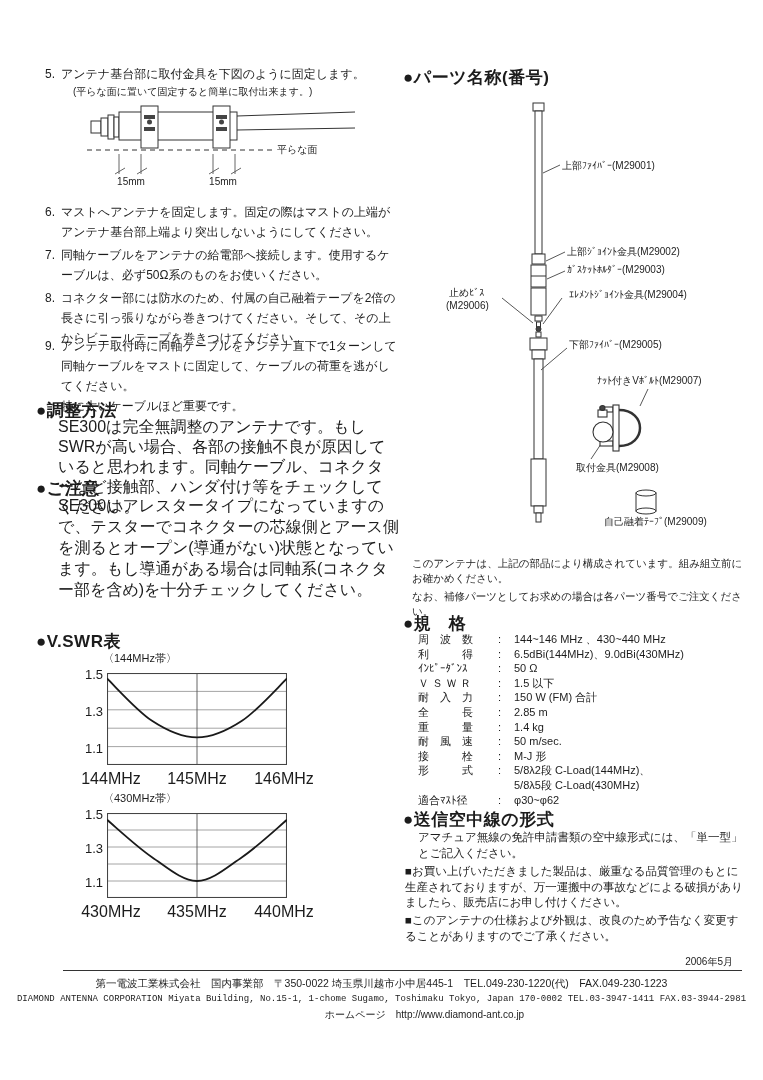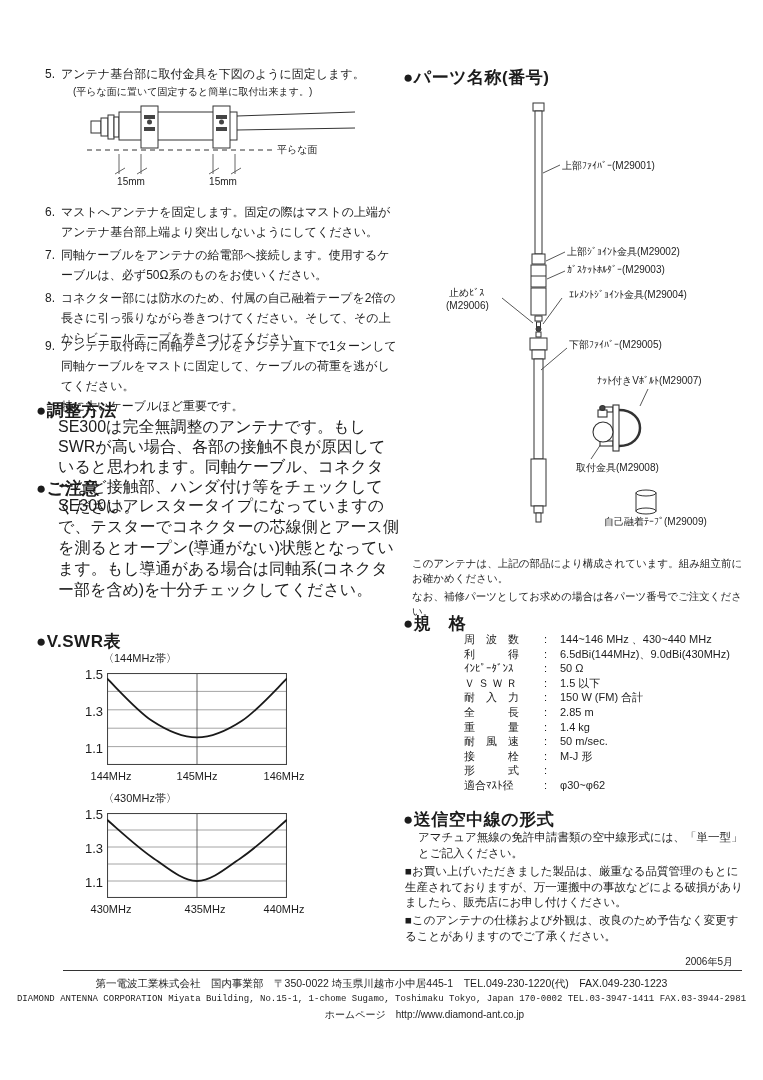--- a/index.html
+++ b/index.html
@@ -8,23 +8,23 @@
   .abs{position:absolute;}
   .step{display:flex;line-height:20px;font-size:12px;}
   .step-num{width:16px;flex:none;}
   .step-text{flex:1;}
   .step-note{font-size:10px;margin-left:16px;line-height:16px;color:#222;}
   .heading{font-size:17px;font-weight:bold;letter-spacing:0.5px;}
   .body-text{font-size:16px;line-height:20px;}
   .chart-title{font-size:11px;}
   .chart{position:absolute;}
   .ytick{position:absolute;left:-34px;width:30px;text-align:right;font-size:13px;}
-  .xtick{position:absolute;transform:translateX(-50%);font-size:11px;white-space:nowrap;}
+  .xtick{position:absolute;transform:translateX(-50%);font-size:16px;white-space:nowrap;}
   .plabel{position:absolute;font-size:10px;white-space:nowrap;}
-  .srow{display:flex;font-size:11px;line-height:14.6px;margin-left:46px;}
+  .srow{display:flex;font-size:11px;line-height:14.6px;}
   .sl{width:80px;white-space:pre;}
   .sc{width:16px;}
   .sv{flex:1;}
   .note-sq{font-size:11.5px;line-height:15.5px;}
   svg{display:block;}
   .lineart{stroke:#333;fill:#fff;}
   .leader{stroke:#444;stroke-width:0.9;}
 </style>
 </head>
 <body>
@@ -132,21 +132,21 @@
   <svg width="180" height="85">
       <line x1="0" y1="17" x2="180" y2="17" stroke="#8d8d8d" stroke-width="0.8"></line>
       <line x1="0" y1="34" x2="180" y2="34" stroke="#8d8d8d" stroke-width="0.8"></line>
       <line x1="0" y1="51" x2="180" y2="51" stroke="#8d8d8d" stroke-width="0.8"></line>
       <line x1="0" y1="68" x2="180" y2="68" stroke="#8d8d8d" stroke-width="0.8"></line>
       <line x1="90" y1="0" x2="90" y2="85" stroke="#555" stroke-width="0.9"></line>
       <rect x="0.5" y="0.5" width="179" height="84" fill="none" stroke="#444" stroke-width="1.1"></rect>
       <path d="M0.0,6.8C7.5,13.0 30.0,34.0 45.0,44.2C60.0,54.4 75.0,68.0 90.0,68.0C105.0,68.0 120.0,54.4 135.0,44.2C150.0,34.0 172.5,13.0 180.0,6.8" fill="none" stroke="#1a1a1a" stroke-width="1.8"></path>
     </svg>
   <div class="xtick" style="left:4px;top:90px;">430MHz</div>
-  <div class="xtick" style="left:90px;top:90px;margin-left:8px;">435MHz</div>
+  <div class="xtick" style="left:90px;top:90px;">435MHz</div>
   <div class="xtick" style="left:177px;top:90px;">440MHz</div>
 </div>
 
 <div class="abs heading" style="left:403px;top:66px;">●パーツ名称(番号)</div>
 
 <div class="abs" style="left:405px;top:95px;width:352px;height:440px;">
   <svg width="352" height="440">
     <g class="lineart" stroke-width="1">
       <rect x="128" y="8" width="11" height="8"></rect>
       <rect x="130" y="16" width="7" height="143"></rect>
@@ -251,20 +251,24 @@
       <span class="sv">50 m/sec.</span>
     </div>
   <div class="srow">
       <span class="sl">接　　　栓</span>
       <span class="sc">:</span>
       <span class="sv">M-J 形</span>
     </div>
   <div class="srow">
       <span class="sl">形　　　式</span>
       <span class="sc">:</span>
+      <span class="sv">
+        <span style="display:block;">5/8λ2段 C-Load(144MHz)、</span>
+        <span style="display:block;">5/8λ5段 C-Load(430MHz)</span>
+      </span>
     </div>
   <div class="srow">
       <span class="sl">適合ﾏｽﾄ径</span>
       <span class="sc">:</span>
       <span class="sv">φ30~φ62</span>
     </div>
 </div>
 
 <div class="abs heading" style="left:403px;top:808px;">●送信空中線の形式</div>
 <div class="abs" style="left:418px;top:829px;width:325px;font-size:11.5px;line-height:16px;">アマチュア無線の免許申請書類の空中線形式には、「単一型」とご記入ください。</div>

